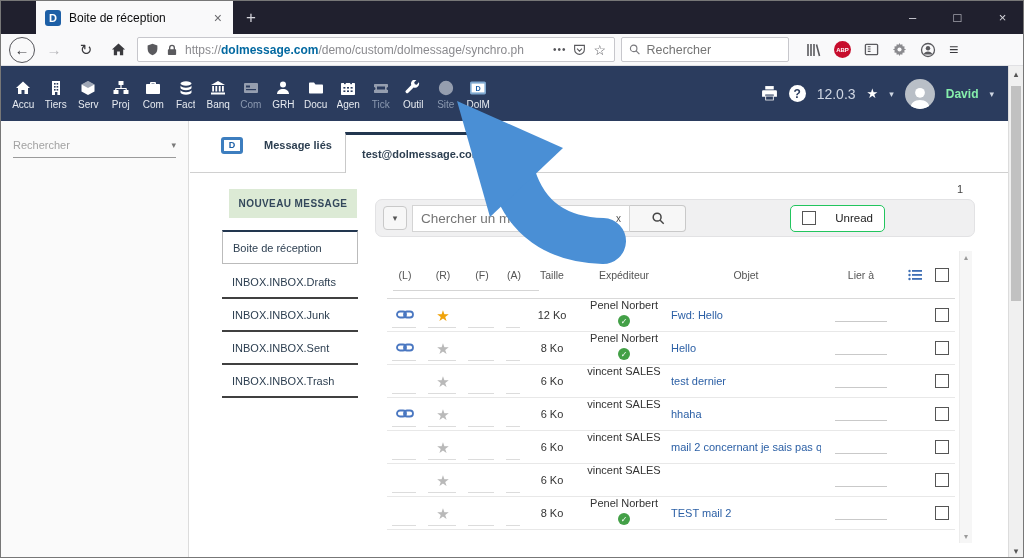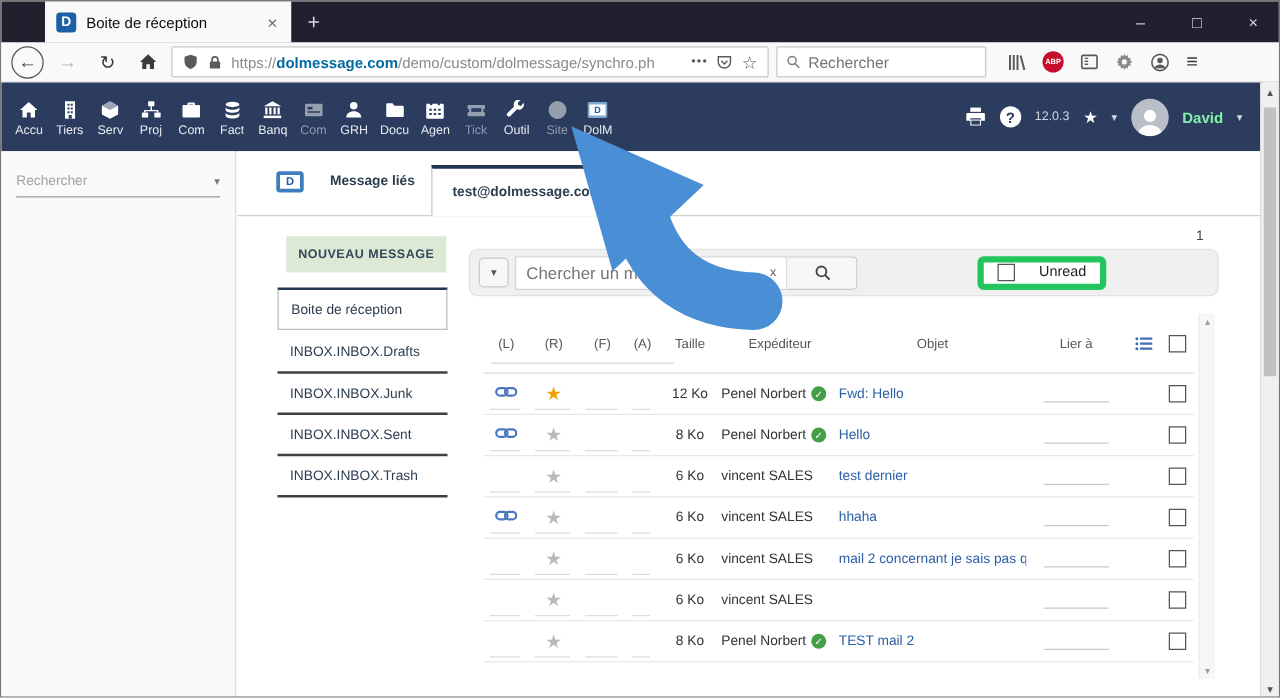--- a/index.html
+++ b/index.html
@@ -38,21 +38,21 @@
   
   .app-toolbar { position:absolute; top:65px; left:0; width:1009px; height:55px; background:#2b3c5e; display:flex; align-items:center; padding:0 6px; }
   .tb-item { width:32.5px; display:flex; flex-direction:column; align-items:center; gap:3px; padding-top:2px; }
   .tb-icon { height:17px; display:flex; align-items:center; color:#fff; }
   .tb-icon svg { width:16px; height:16px; fill:#fff; }
   .tb-label { font-size:10px; color:#e6eaf0; white-space:nowrap; overflow:hidden; max-width:32px; }
   .tb-item.disabled .tb-label { color:#8b99b0; }
   .tb-item.disabled .tb-icon { opacity:0.5; }
   .app-toolbar-right { margin-left:auto; display:flex; align-items:center; gap:11px; padding-right:10px; }
   .help-badge { width:17px; height:17px; border-radius:50%; background:#fff; color:#2b3c5e; font-weight:bold; font-size:12px; display:flex; align-items:center; justify-content:center; }
-  .version-text { color:#cfd6e2; font-size:10px; }
+  .version-text { color:#cfd6e2; font-size:14px; }
   .tb-star { color:#fff; font-size:13px; }
   .tb-caret { color:#cfd6e2; font-size:9px; }
   .avatar { width:30px; height:30px; border-radius:50%; background:#b9bfc7; overflow:hidden; display:flex; align-items:flex-end; justify-content:center; }
   .user-name { color:#86efac; font-size:12px; font-weight:bold; }
 
   
   .sidebar { position:absolute; top:120px; left:0; width:188px; height:438px; background:#fafafa; border-right:1px solid #dcdcdc; }
   .sidebar-search { margin:18px 12px 0 12px; border-bottom:1px solid #9a9a9a; display:flex; align-items:center; justify-content:space-between; padding-bottom:6px; }
   .sidebar-search span { color:#a2a2a2; font-size:11px; }
   .sidebar-search i { color:#7a7a7a; font-size:9px; font-style:normal; }
@@ -72,34 +72,34 @@
 
   
   .mailpanel { position:absolute; left:185px; top:58px; width:602px; height:380px; }
   .pagination { position:absolute; top:4px; right:14px; font-size:11px; color:#444; }
   .mail-toolbar { position:absolute; top:20px; left:0; width:600px; height:38px; background:#f0f0f1; border:1px solid #e2e2e4; border-radius:7px; display:flex; align-items:center; padding:0 7px; }
   .mini-drop-btn { width:24px; height:24px; border:1px solid #c9c9c9; border-radius:4px; background:#f7f7f7; color:#555; font-size:9px; display:flex; align-items:center; justify-content:center; margin-right:5px; }
   .mail-search-box { width:218px; height:27px; background:#fff; border:1px solid #d4d4d4; display:flex; align-items:center; padding:0 8px; }
   .mail-search-box input { border:none; outline:none; flex:1; font-size:13.5px; color:#333; font-family:"Liberation Sans",sans-serif; background:transparent; }
   .clear-x { color:#555; font-size:10px; padding-left:4px; }
   .mail-search-btn { width:56px; height:27px; border:1px solid #c9c9c9; border-left:none; background:#f7f7f7; border-radius:0 4px 4px 0; display:flex; align-items:center; justify-content:center; }
-  .unread-btn { margin-left:auto; margin-right:82px; border:5px solid #22c55e; border-radius:5px; background:#fff; height:27px; display:flex; align-items:center; gap:19px; padding:0 11px; }
+  .unread-btn { margin-left:auto; margin-right:82px; border:1px solid #22c55e; border-radius:5px; background:#fff; height:27px; display:flex; align-items:center; gap:19px; padding:0 11px; }
   .unread-box { width:14px; height:14px; border:1.5px solid #555; background:#fff; }
   .unread-label { font-size:11.5px; color:#222; }
 
   .mail-grid { display:grid; grid-template-columns:36px 40px 38px 26px 50px 94px 150px 80px 28px 26px; align-items:center; }
   .mail-header { position:absolute; top:72px; left:12px; width:568px; height:48px; border-bottom:1px solid #d9d9d9; font-size:10.5px; color:#555; }
   .mail-header .th { text-align:center; }
   .icon-group-underline { position:absolute; left:6px; bottom:7px; width:146px; border-top:1px solid #d5d5d5; }
   .mail-rows { position:absolute; top:120px; left:12px; width:568px; }
   .mail-row { height:33px; border-bottom:1px solid #e8e8e8; font-size:11px; }
   .cell { text-align:center; position:relative; height:100%; display:flex; align-items:center; justify-content:center; }
   .cell .mini-underline { position:absolute; bottom:3px; left:5px; right:7px; border-top:1px solid #dcdcdc; }
   .cell.size { color:#333; }
-  .cell.sender { justify-content:flex-start; color:#333; gap:4px; }
+  .cell.sender { justify-content:flex-start; color:#333; gap:4px;flex-direction:column; }
   .cell.subject { justify-content:flex-start; color:#2b5fa5; white-space:nowrap; overflow:hidden; }
   .cell.lier .lier-line { width:52px; border-top:1px solid #c9c9c9; margin-top:12px; }
   .star { font-size:15px; color:#b9b9b9; line-height:1; }
   .star.on { color:#f0a30a; }
   .vbadge { width:12px; height:12px; border-radius:50%; background:#43a047; color:#fff; font-size:8px; display:inline-flex; align-items:center; justify-content:center; flex:none; }
   .row-check { width:14px; height:14px; border:1.5px solid #555; background:#fff; }
   .inner-scrollbar { position:absolute; left:584px; top:72px; width:13px; height:292px; background:#f6f6f6; border-left:1px solid #ececec; display:flex; flex-direction:column; justify-content:space-between; align-items:center; padding:2px 0; }
   .inner-scrollbar span { color:#9a9a9a; font-size:8px; }
 
   

